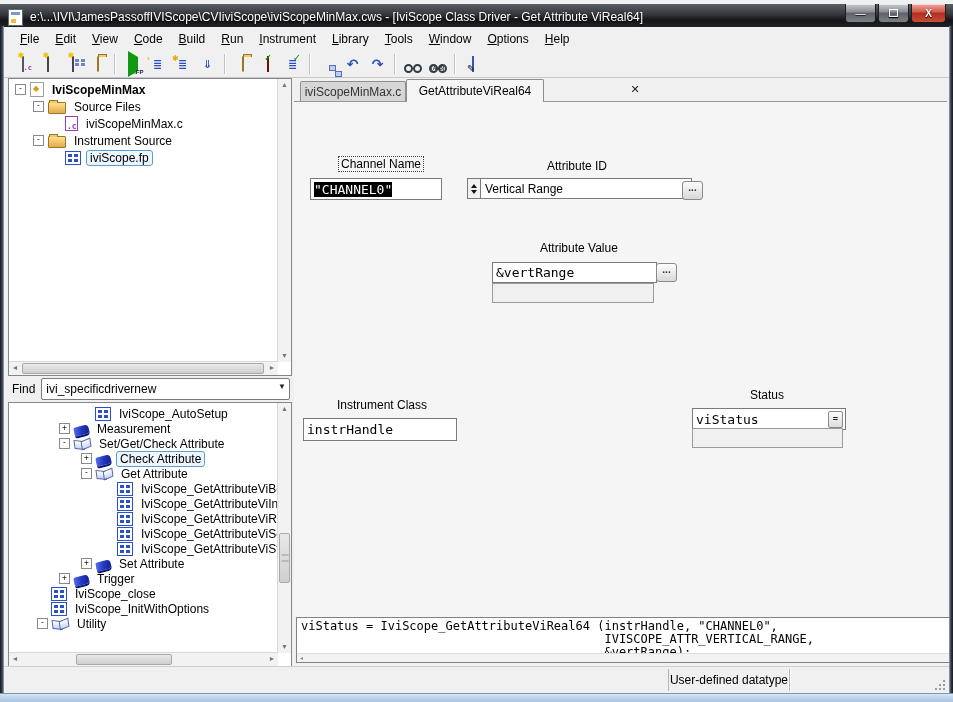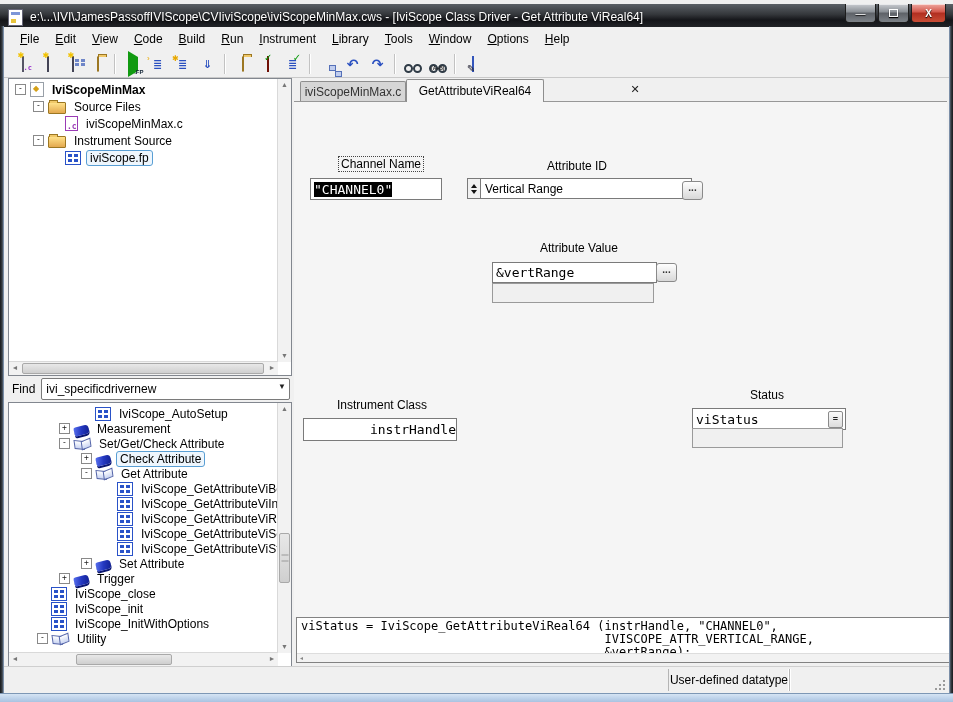--- a/index.html
+++ b/index.html
@@ -347,25 +347,20 @@
             <span class="tlabel">Trigger</span>
           </div>
           <div class="trow" style="padding-left: 26px;">
             <span class="expslot"></span>
             <span class="ticon i-fp"></span>
             <span class="tlabel">IviScope_close</span>
           </div>
           <div class="trow" style="padding-left: 26px;">
             <span class="expslot"></span>
             <span class="ticon i-fp"></span>
-            <span class="tlabel">IviScope_init</span>
-          </div>
-          <div class="trow" style="padding-left: 26px;">
-            <span class="expslot"></span>
-            <span class="ticon i-fp"></span>
             <span class="tlabel">IviScope_InitWithOptions</span>
           </div>
           <div class="trow" style="padding-left: 26px;">
             <span class="exp">-</span>
             <span class="ticon i-booko"></span>
             <span class="tlabel">Utility</span>
           </div>
         </div>
       <div class="vsb" style="bottom:13px;">
         <div class="sbarr" style="top:0;">▲</div>
@@ -404,21 +399,21 @@
       <div class="dots" style="left:388px;top:79px;">...</div>
 
       <span class="plabel" style="left:246px;top:139px;">Attribute Value</span>
       <div class="pfield" style="left:198px;top:160px;width:160px;height:19px;">
         <span>&amp;vertRange</span>
       </div>
       <div class="dots" style="left:362px;top:161px;">...</div>
       <div class="emptybox" style="left:198px;top:181px;width:160px;height:18px;"></div>
 
       <span class="plabel" style="left:43px;top:296px;">Instrument Class</span>
-      <div class="pfield" style="left:9px;top:316px;width:149px;height:21px;justify-content:flex-end;">
+      <div class="pfield" style="left:9px;top:316px;width:149px;height:21px;">
         <span>instrHandle</span>
       </div>
 
       <span class="plabel" style="left:456px;top:286px;">Status</span>
       <div class="pfield" style="left:398px;top:306px;width:149px;height:20px;">
         <span>viStatus</span>
         <span class="eqbtn">=</span>
       </div>
       <div class="emptybox" style="left:398px;top:326px;width:149px;height:18px;"></div>
     </div>

